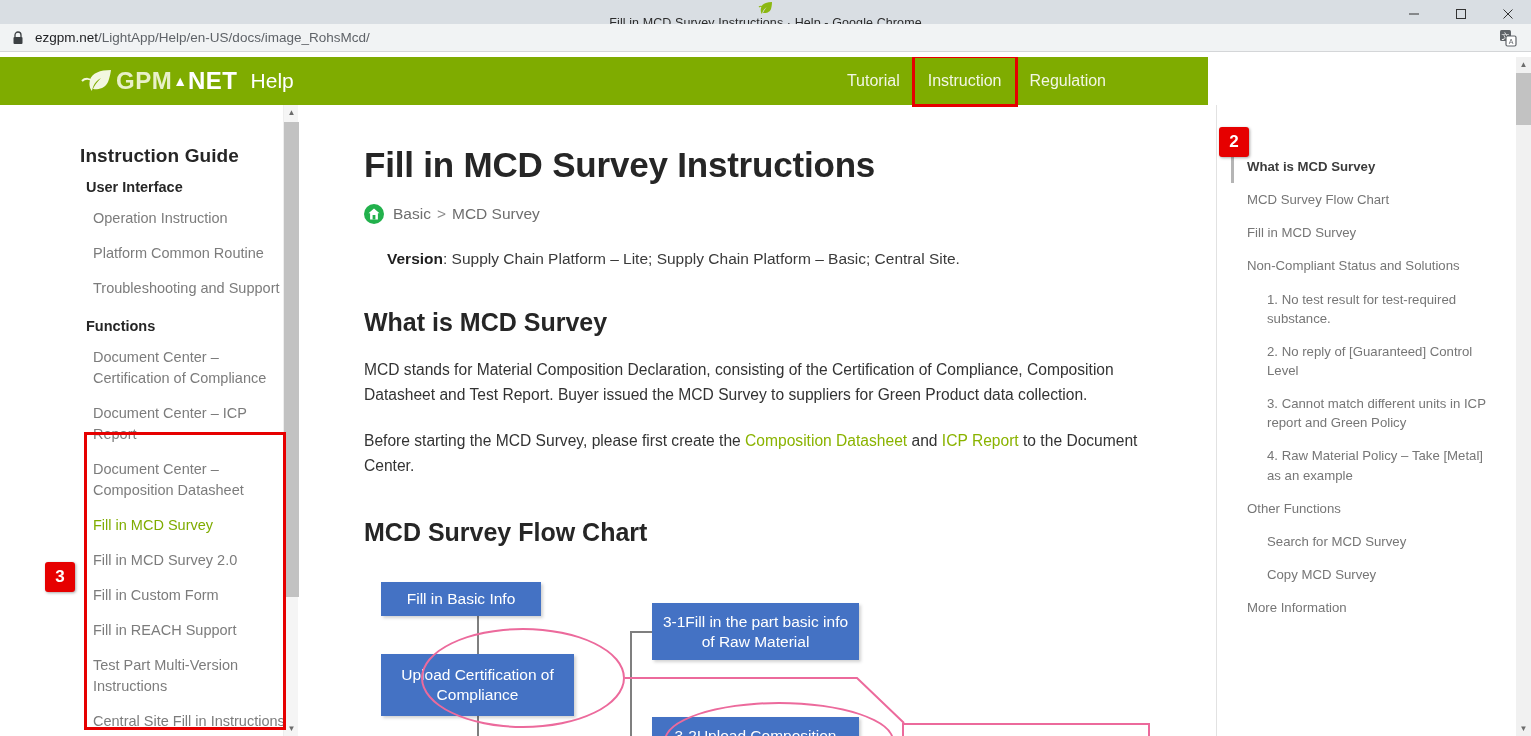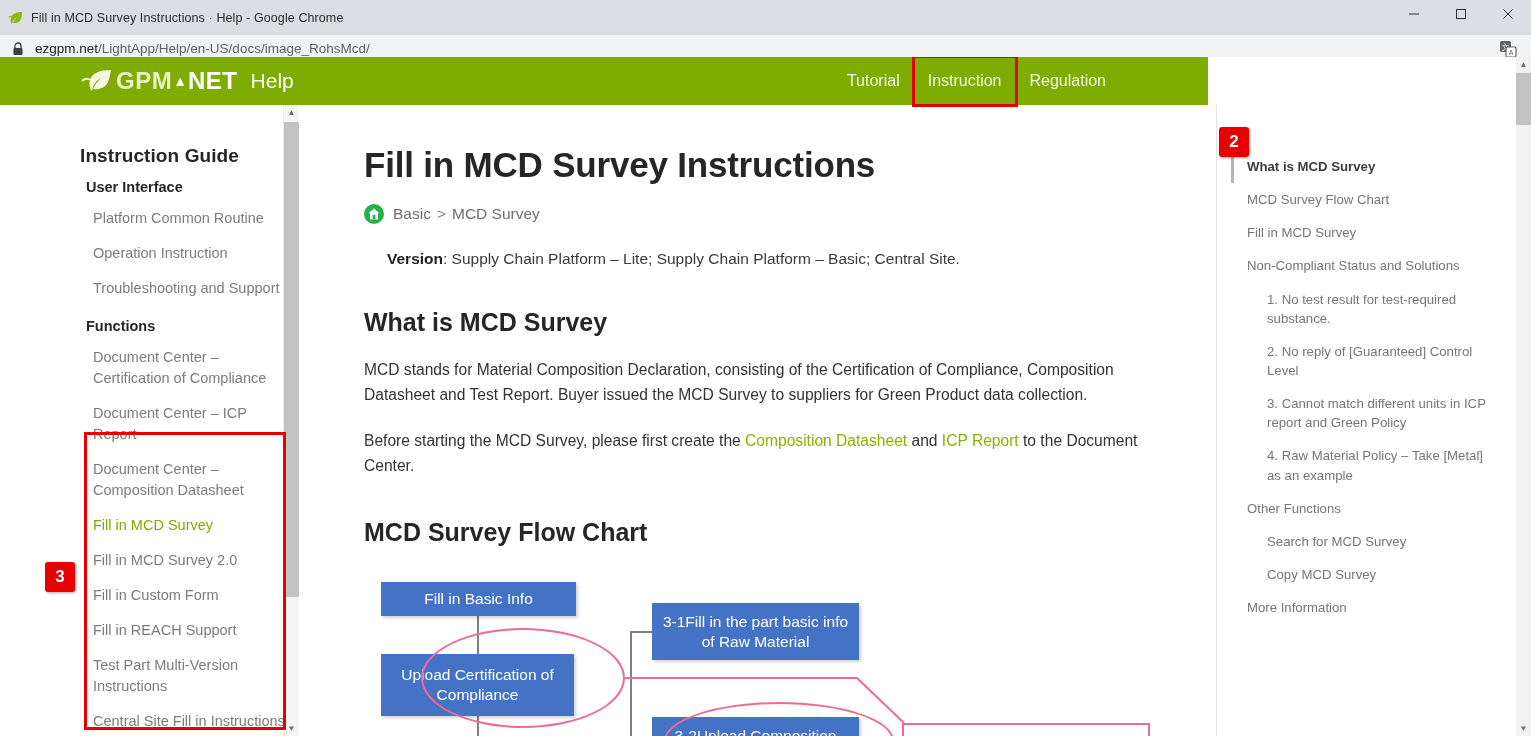--- a/index.html
+++ b/index.html
@@ -6,22 +6,23 @@
   html, body {
     width: 1531px; height: 736px;
     font-family: "Liberation Sans", sans-serif;
     overflow: hidden; background: #fff;
   }
 
   
   .browser { width: 1531px; height: 736px; position: relative; background: #fff; }
 
   .titlebar {
-    height: 35px; background: #d9dee3; display: flex; align-items: center;
+    height: 24px; background: #d9dee3; display: flex; align-items: center;
     position: relative;
+    flex-direction: column;
   }
   .tab-favicon {
     width: 16px; height: 16px; margin-left: 8px; margin-right: 7px;
     flex: 0 0 16px; position: relative;
   }
   .leaf-mini { width: 16px; height: 16px; display: block; }
   .tab-title {
     font-size: 12.5px; color: #2b2b2b; white-space: nowrap;
     letter-spacing: 0.1px;
   }
@@ -263,22 +264,22 @@
 
       <div class="badge" style="left:1219px; top:70px;">2</div>
     </div>
 
     <div class="body-cols">
 
       <div class="left-col">
         <div class="lsb-title">Instruction Guide</div>
 
         <div class="lsb-group">User Interface</div>
+        <div class="lsb-item">Operation Instruction</div>
         <div class="lsb-item">Platform Common Routine</div>
-        <div class="lsb-item">Operation Instruction</div>
         <div class="lsb-item">Troubleshooting and Support</div>
 
         <div class="lsb-group">Functions</div>
         <div class="lsb-item">Document Center – Certification of Compliance</div>
         <div class="lsb-item">Document Center – ICP Report</div>
         <div class="lsb-item">Document Center – Composition Datasheet</div>
         <div class="lsb-item active">Fill in MCD Survey</div>
         <div class="lsb-item">Fill in MCD Survey 2.0</div>
         <div class="lsb-item">Fill in Custom Form</div>
         <div class="lsb-item">Fill in REACH Support</div>
@@ -322,21 +323,21 @@
         <h2 class="sec-title">MCD Survey Flow Chart</h2>
 
         <div class="flow-wrap">
 
           <div class="connector" style="left:113px; top:39px; width:2px; height:42px;"></div>
           <div class="connector" style="left:113px; top:141px; width:2px; height:42px;"></div>
 
           <div class="connector" style="left:266px; top:56px; width:2px; height:147px;"></div>
           <div class="connector" style="left:266px; top:56px; width:22px; height:2px;"></div>
 
-          <div class="fbox" style="left:17px; top:7px; width:195px; height:34px;">Fill in Basic Info</div>
+          <div class="fbox" style="left:17px; top:7px; width:160px; height:34px;">Fill in Basic Info</div>
           <div class="fbox" style="left:17px; top:79px; width:193px; height:62px;">Upload Certification of Compliance</div>
 
           <div class="fbox" style="left:288px; top:28px; width:207px; height:57px;">3-1Fill in the part basic info of Raw Material</div>
           <div class="fbox" style="left:288px; top:142px; width:207px; height:57px;">3-2Upload Composition Datasheet</div>
 
           <div class="ellipse" style="left:57px; top:53px; width:204px; height:100px;"></div>
           <div class="ellipse" style="left:300px; top:127px; width:230px; height:78px;"></div>
 
           <svg class="callout-line" style="left:0; top:0;" width="820" height="230">
             <path d="M261 103 L493 103 L540 148" stroke="#ec6a9c" stroke-width="2" fill="none"></path>

